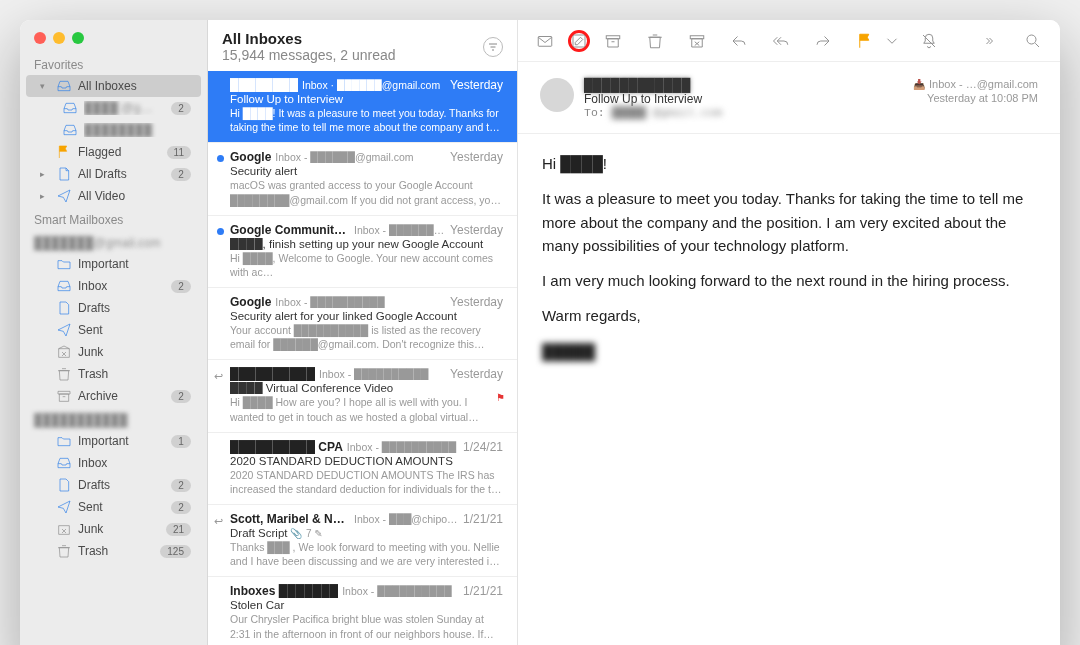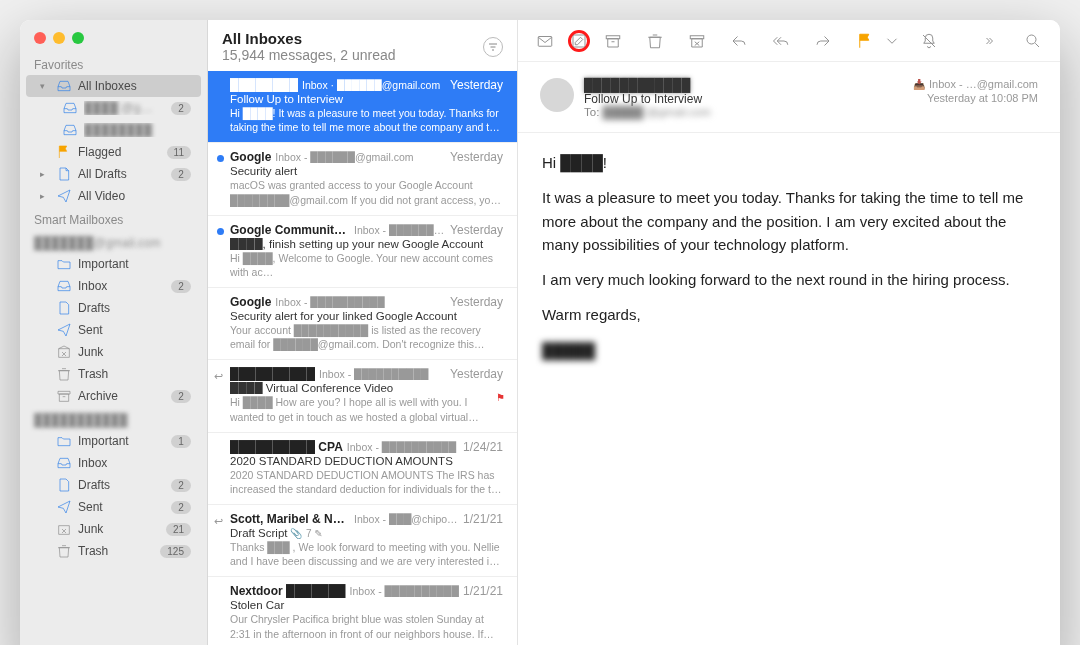--- a/index.html
+++ b/index.html
@@ -52,21 +52,21 @@
   .toolbar .tbtn svg { width: 18px; height: 18px; stroke: #8f8f8f; fill: none; stroke-width: 1.3; }
   .toolbar .flagicon svg { fill: #f7a400; stroke: #f7a400; }
   .toolbar .spacer { flex: 1; }
   .compose-highlight { border: 3.5px solid #ff1a1a; border-radius: 50%; padding: 5px; margin: -8px; }
   .msg-header { padding: 16px 22px 14px; border-bottom: 1px solid #eee; font-size: 12px; color: #444; }
   .msg-header-row1 { display: flex; justify-content: space-between; align-items: flex-start; }
   .sender-block { display: flex; gap: 10px; align-items: flex-start; }
   .avatar { width: 34px; height: 34px; border-radius: 50%; background: #d7d7d7; }
   .sender-name { font-weight: 600; font-size: 12.5px; color: #333; }
   .sender-subj { font-size: 12px; color: #333; }
-  .sender-to { font-size: 11.5px; color: #888; }
+  .sender-to { font-size: 11.5px; color: #888; font-family: Liberation Mono, monospace; }
   .header-right { text-align: right; font-size: 11px; color: #999; }
   .header-right .mbox { margin-bottom: 2px; text-align: right; }
   .inbox-chip::before { content: "📥"; font-size: 10px; margin-right: 3px; filter: grayscale(0.4); }
   .body { padding: 18px 24px; font-size: 15px; color: #222; line-height: 1.55; }
   .body p { margin-bottom: 12px; }
   svg { overflow: visible; }
 </style>
 </head>
 <body>
 
@@ -343,21 +343,21 @@
           <div class="row1">
             <span class="from">Scott, Maribel &amp; Nellie</span>
             <span class="meta">Inbox - ███@chipotlefilm…</span>
             <span class="date">1/21/21</span>
           </div>
           <div class="subj">Draft Script <span class="attach">📎 7 ✎</span></div>
           <div class="prev">Thanks ███ , We look forward to meeting with you. Nellie and I have been discussing and we are very interested in your profes…</div>
         </div>
         <div class="msg">
           <div class="row1">
-            <span class="from">Nextdoor ███████</span>
+            <span class="from">Inboxes ███████</span>
             <span class="meta">Inbox - ██████████</span>
             <span class="date">1/21/21</span>
           </div>
           <div class="subj">Stolen Car</div>
           <div class="prev">Our Chrysler Pacifica bright blue was stolen Sunday at 2:31 in the afternoon in front of our neighbors house. If anyone has any… V…</div>
         </div>
       </div>
   </div>
 
   <div class="reading">

